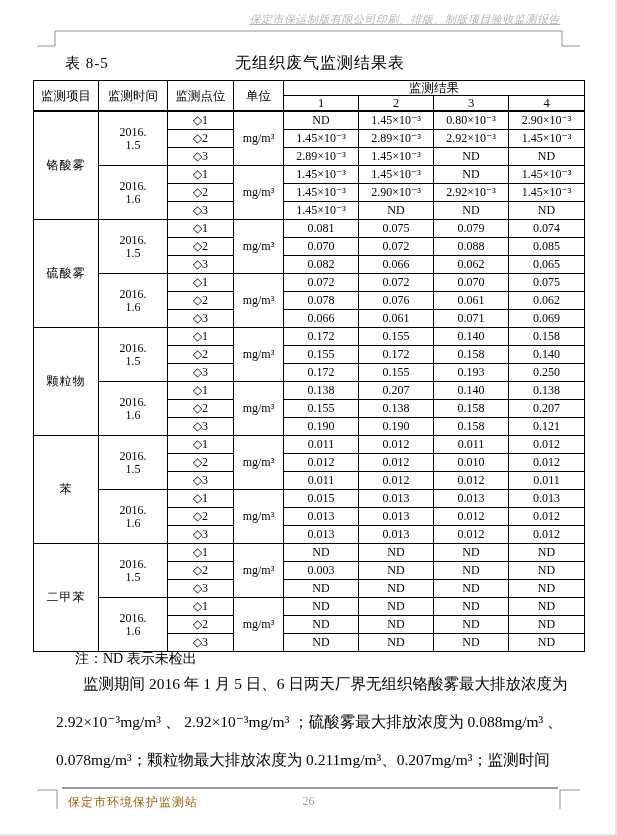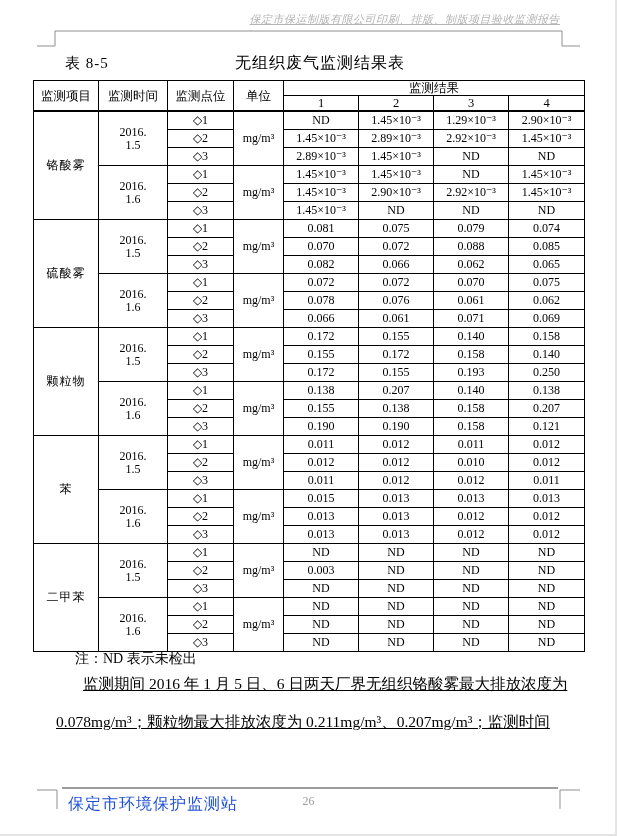--- a/index.html
+++ b/index.html
@@ -25,23 +25,23 @@
     padding:0; overflow:hidden;
   }
   .data-table thead th { height:14px; font-weight:normal; font-size:12.5px; line-height:14px; }
   .data-table tbody td { height:17px; font-size:12px; line-height:13px; }
   .data-table tbody tr:first-child td { border-top:2px solid #000; }
   td.item-cell { font-size:12.5px; letter-spacing:1px; }
   td.date-cell { white-space:pre-line; line-height:15px; }
   td.unit-cell { font-size:11.5px; }
   .note { position:absolute; left:75px; top:650px; font-size:14px; }
   .paragraph { position:absolute; left:56px; top:665px; width:506px; font-size:15.5px; }
-  .para-line { line-height:38px; white-space:nowrap;text-decoration:underline; }
+  .para-line { line-height:38px; white-space:nowrap; }
   .para-line.first { text-indent:27px; }
-  .footer-station { position:absolute; left:68px; top:794px; font-size:16px; color:#1d4ed8; letter-spacing:1px; }
+  .footer-station { position:absolute; left:68px; top:794px; font-size:12px; color:#a16207; letter-spacing:1px; }
   .footer-page { position:absolute; left:0; top:794px; width:617px; text-align:center; font-size:12px; color:#9a9a9a; }
 </style>
 </head>
 <body>
 
 <div class="page">
 
   <div class="watermark">保定市保运制版有限公司印刷、排版、制版项目验收监测报告</div>
 
   <svg class="marks" viewBox="0 0 617 836" xmlns="http://www.w3.org/2000/svg">
@@ -82,21 +82,21 @@
     </thead>
     <tbody>
         <tr>
           <td class="item-cell" rowspan="6">铬酸雾</td>
           <td class="date-cell" rowspan="3">2016.
 1.5</td>
           <td class="point-cell">◇1</td>
           <td class="unit-cell" rowspan="3">mg/m³</td>
           <td class="value-cell">ND</td>
           <td class="value-cell">1.45×10⁻³</td>
-          <td class="value-cell">1.29×10⁻³</td>
+          <td class="value-cell">0.80×10⁻³</td>
           <td class="value-cell">2.90×10⁻³</td>
         </tr>
         <tr>
           <td class="point-cell">◇2</td>
           <td class="value-cell">1.45×10⁻³</td>
           <td class="value-cell">2.89×10⁻³</td>
           <td class="value-cell">2.92×10⁻³</td>
           <td class="value-cell">1.45×10⁻³</td>
         </tr>
         <tr>
@@ -326,19 +326,20 @@
           <td class="value-cell">ND</td>
           <td class="value-cell">ND</td>
         </tr>
       </tbody>
   </table>
 
   <div class="note">注：ND 表示未检出</div>
 
   <div class="paragraph">
       <div class="para-line first">监测期间 2016 年 1 月 5 日、6 日两天厂界无组织铬酸雾最大排放浓度为</div>
+      <div class="para-line">2.92×10⁻³mg/m³ 、 2.92×10⁻³mg/m³ ；硫酸雾最大排放浓度为 0.088mg/m³ 、</div>
       <div class="para-line">0.078mg/m³；颗粒物最大排放浓度为 0.211mg/m³、0.207mg/m³；监测时间</div>
     </div>
 
   <div class="footer-station">保定市环境保护监测站</div>
   <div class="footer-page">26</div>
 
 </div>
 
 </body></html>

